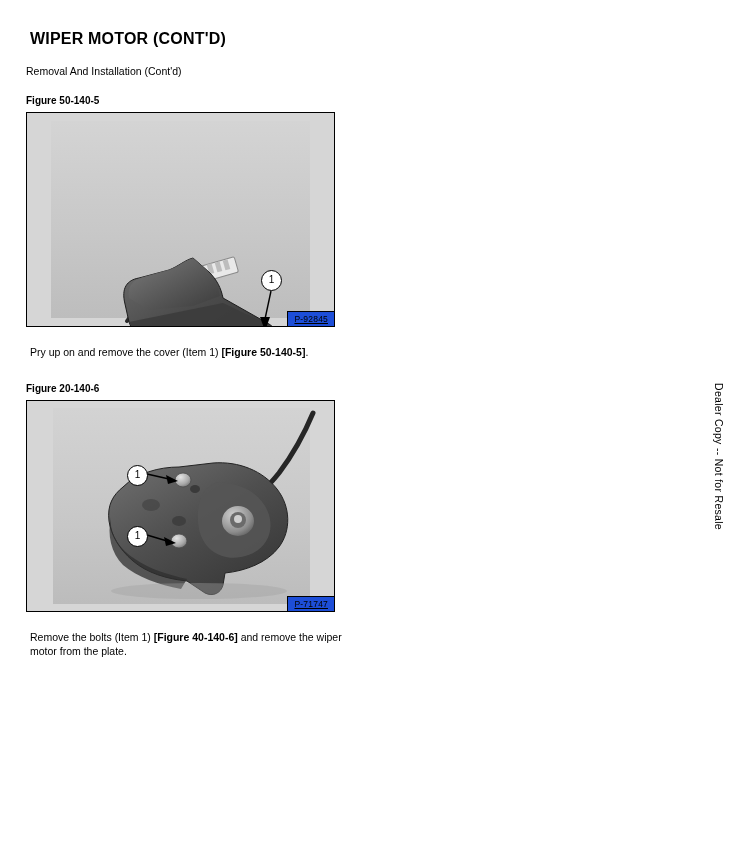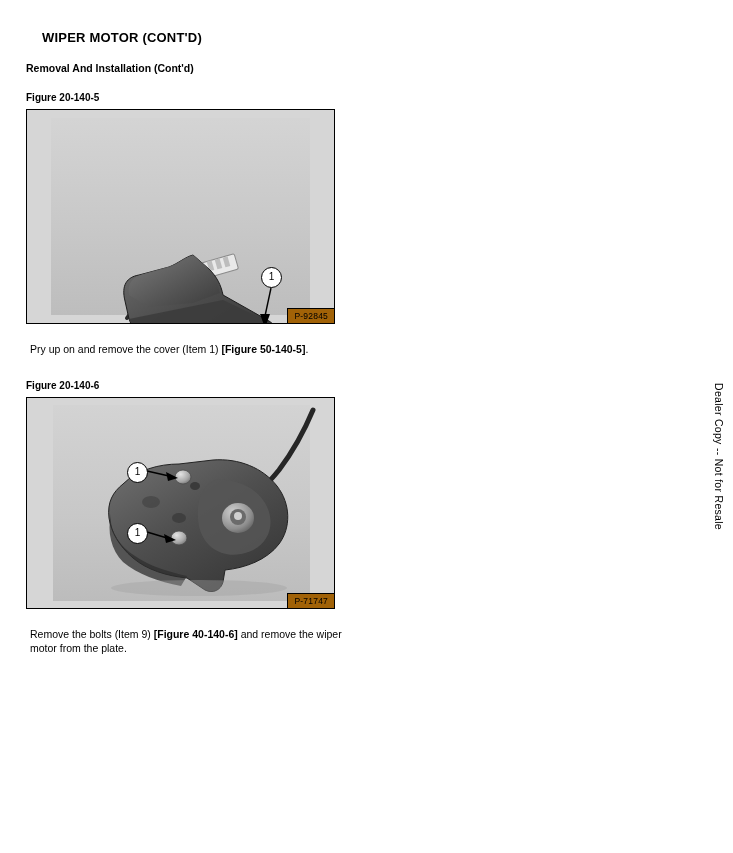--- a/index.html
+++ b/index.html
@@ -24,28 +24,28 @@
   }
 
   .content {
     position: absolute;
     left: 26px;
     top: 30px;
     width: 330px;
   }
 
   .heading-main {
-    font-size: 13px;
+    font-size: 16px;
     font-weight: bold;
     letter-spacing: 0.2px;
-    margin: 0 0 17px 16px;
+    margin: 0 0 17px 4px;
   }
   .heading-sub {
     font-size: 10.5px;
-    font-weight: bold;
+    font-weight: normal;
     margin: 0 0 18px 0;
   }
   .figure-label {
     font-size: 10px;
     font-weight: bold;
     margin: 0 0 6px 0;
   }
 
   .figure-box {
     position: relative;
@@ -64,24 +64,25 @@
     width: 100%;
     height: 100%;
   }
 
   .code-badge {
     position: absolute;
     right: 0;
     bottom: 0;
     border-left: 1px solid #000;
     border-top: 1px solid #000;
-    background: #a16207;
+    background: #1d4ed8;
     font-size: 8.5px;
     padding: 2px 6px 2px 6px;
     letter-spacing: 0.2px;
+    text-decoration: underline;
   }
 
   .callout {
     position: absolute;
     width: 19px;
     height: 19px;
     border-radius: 50%;
     border: 1px solid #000;
     background: #ffffff;
     font-size: 10px;
@@ -120,21 +121,21 @@
 </head>
 <body>
 
 <div class="page">
 
   <div class="content">
 
     <h1 class="heading-main">WIPER MOTOR (CONT'D)</h1>
     <h2 class="heading-sub">Removal And Installation (Cont'd)</h2>
 
-    <div class="figure-label">Figure 20-140-5</div>
+    <div class="figure-label">Figure 50-140-5</div>
 
     <div class="figure-box fig1">
       <div class="fig-inner">
         <svg width="307" height="213" viewBox="0 0 307 213">
           <defs>
             <linearGradient id="bg1" x1="0" y1="0" x2="0" y2="1">
               <stop offset="0%" stop-color="#d4d4d4"></stop>
               <stop offset="55%" stop-color="#c8c8c8"></stop>
               <stop offset="100%" stop-color="#bdbdbd"></stop>
             </linearGradient>
@@ -272,20 +273,20 @@
 
       <div class="callout" style="left:100px; top:64px;">1</div>
       <div class="callout" style="left:100px; top:125px;">1</div>
 
       <div class="code-badge">P-71747</div>
     </div>
 
     <div class="gap-c"></div>
 
     <p class="body-text">
-      <span>Remove the bolts (Item 9) </span><b>[Figure 40-140-6]</b><span> and remove the wiper motor from the plate.</span>
+      <span>Remove the bolts (Item 1) </span><b>[Figure 40-140-6]</b><span> and remove the wiper motor from the plate.</span>
     </p>
 
   </div>
 
   <div class="sidebar-note">Dealer Copy -- Not for Resale</div>
 
 </div>
 
 </body></html>

